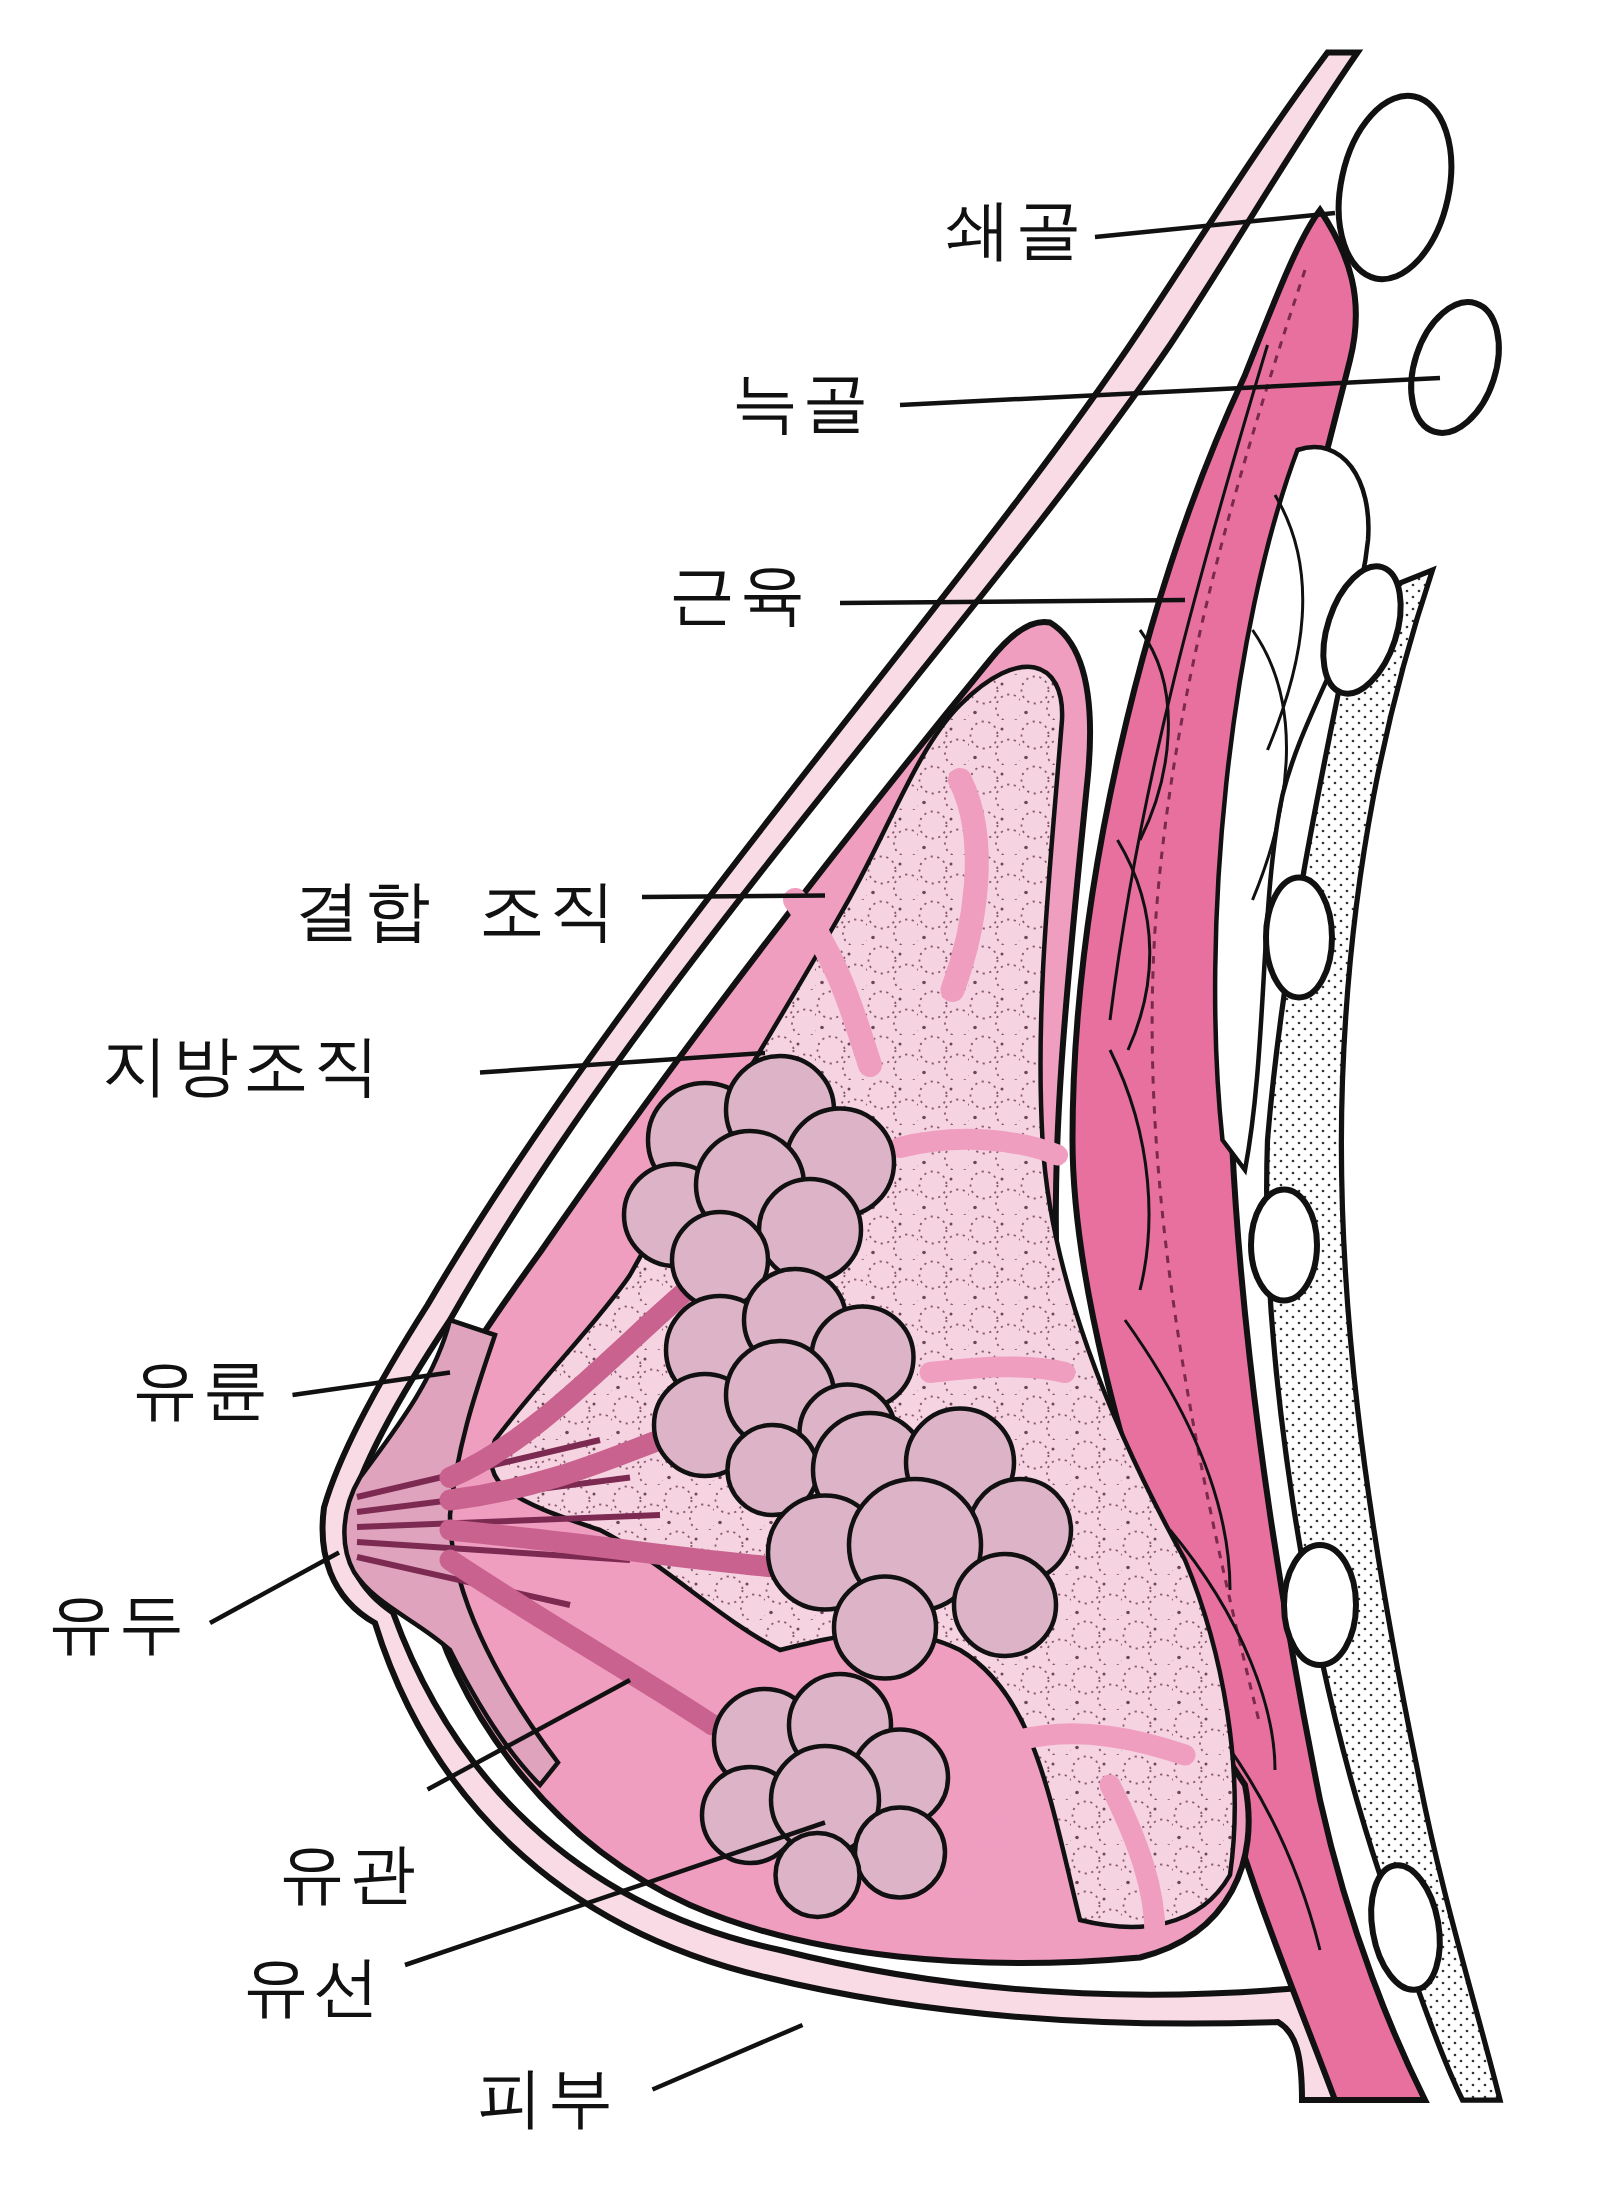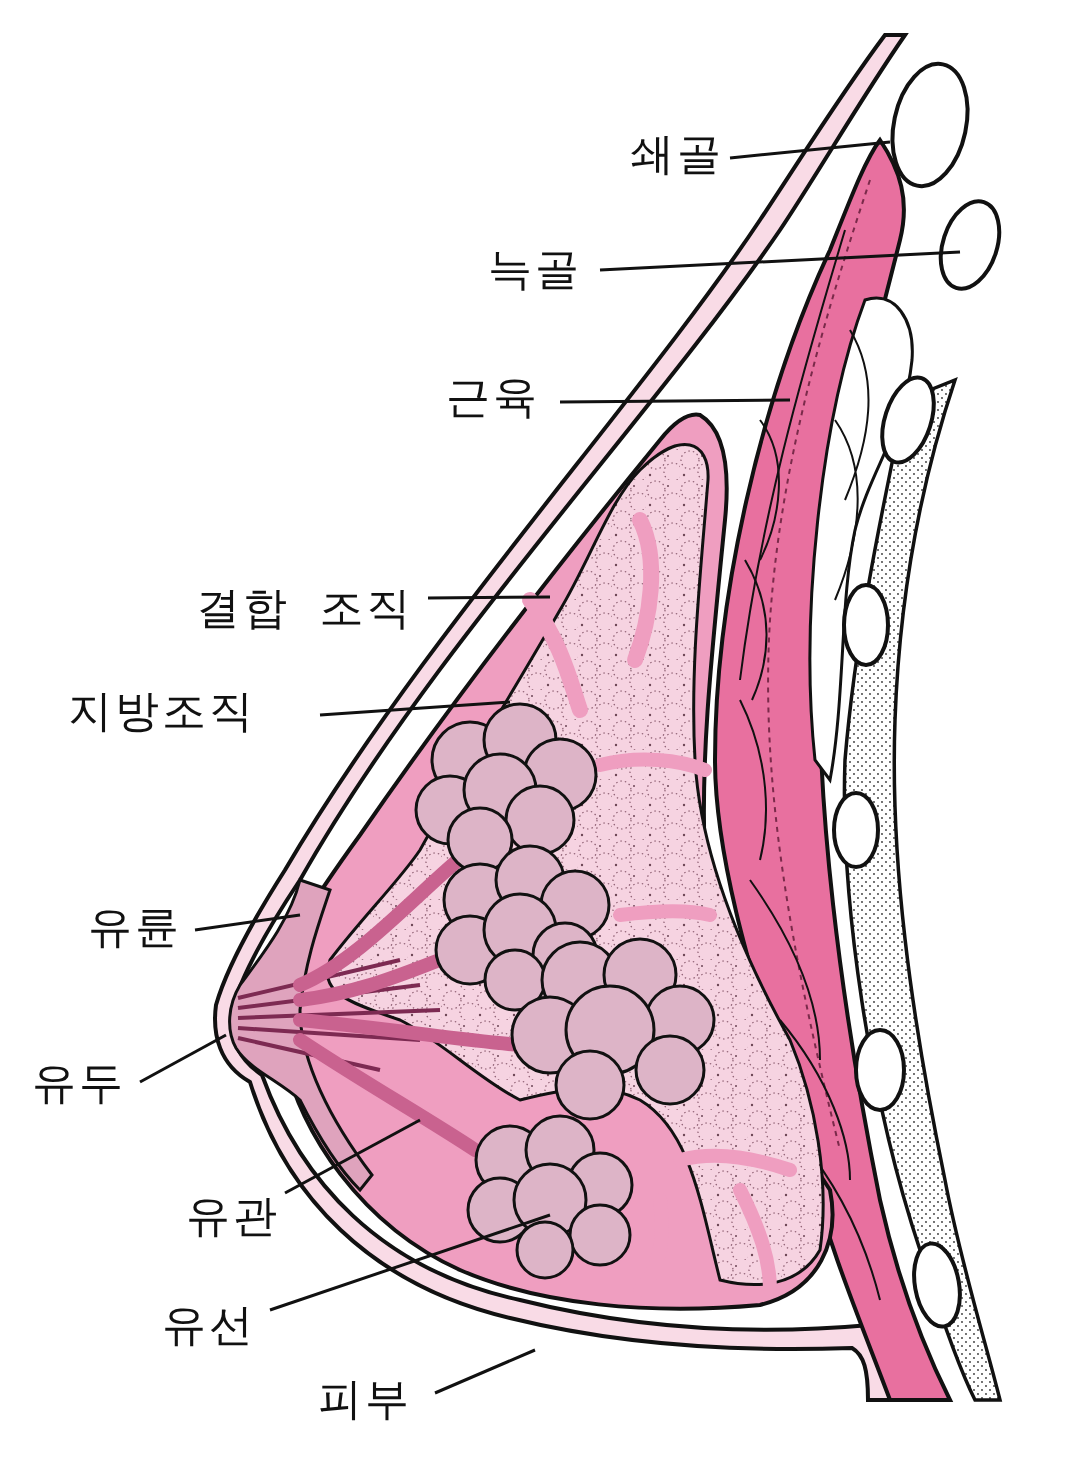--- a/index.html
+++ b/index.html
@@ -152,15 +152,15 @@
   </g>
 </svg>
 
 <div class="label" style="left:630px;top:135px;">쇄골</div>
 <div class="label" style="left:488px;top:250px;">늑골</div>
 <div class="label" style="left:446px;top:378px;text-align:right;">근육</div>
 <div class="label" style="left:196px;top:576px;margin-top:13px;">결합 조직</div>
 <div class="label" style="left:68px;top:692px;">지방조직</div>
 <div class="label" style="left:88px;top:908px;">유륜</div>
 <div class="label" style="left:32px;top:1064px;text-align:center;">유두</div>
-<div class="label" style="left:186px;top:1197px;">유관</div>
+<div class="label" style="left:186px;top:1231px;">유관</div>
 <div class="label" style="left:162px;top:1306px;text-align:center;">유선</div>
 <div class="label" style="left:318px;top:1380px;">피부</div>
 
 </body></html>

